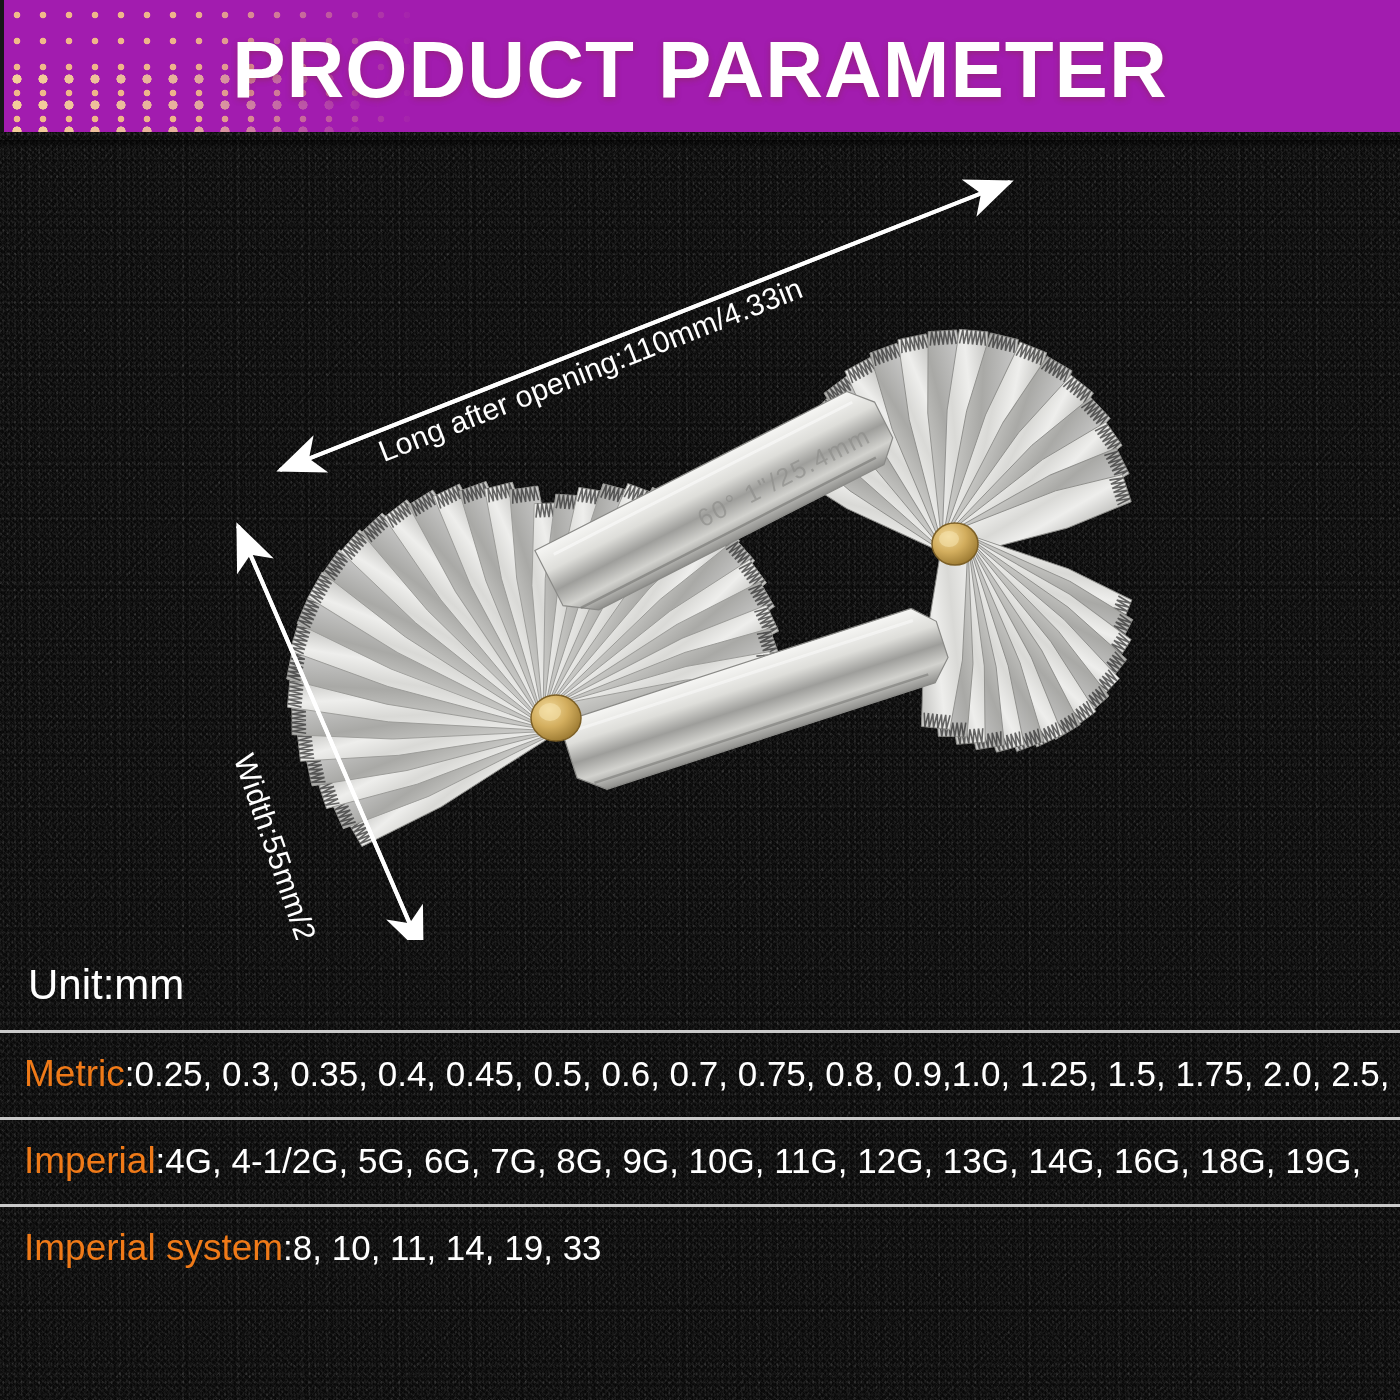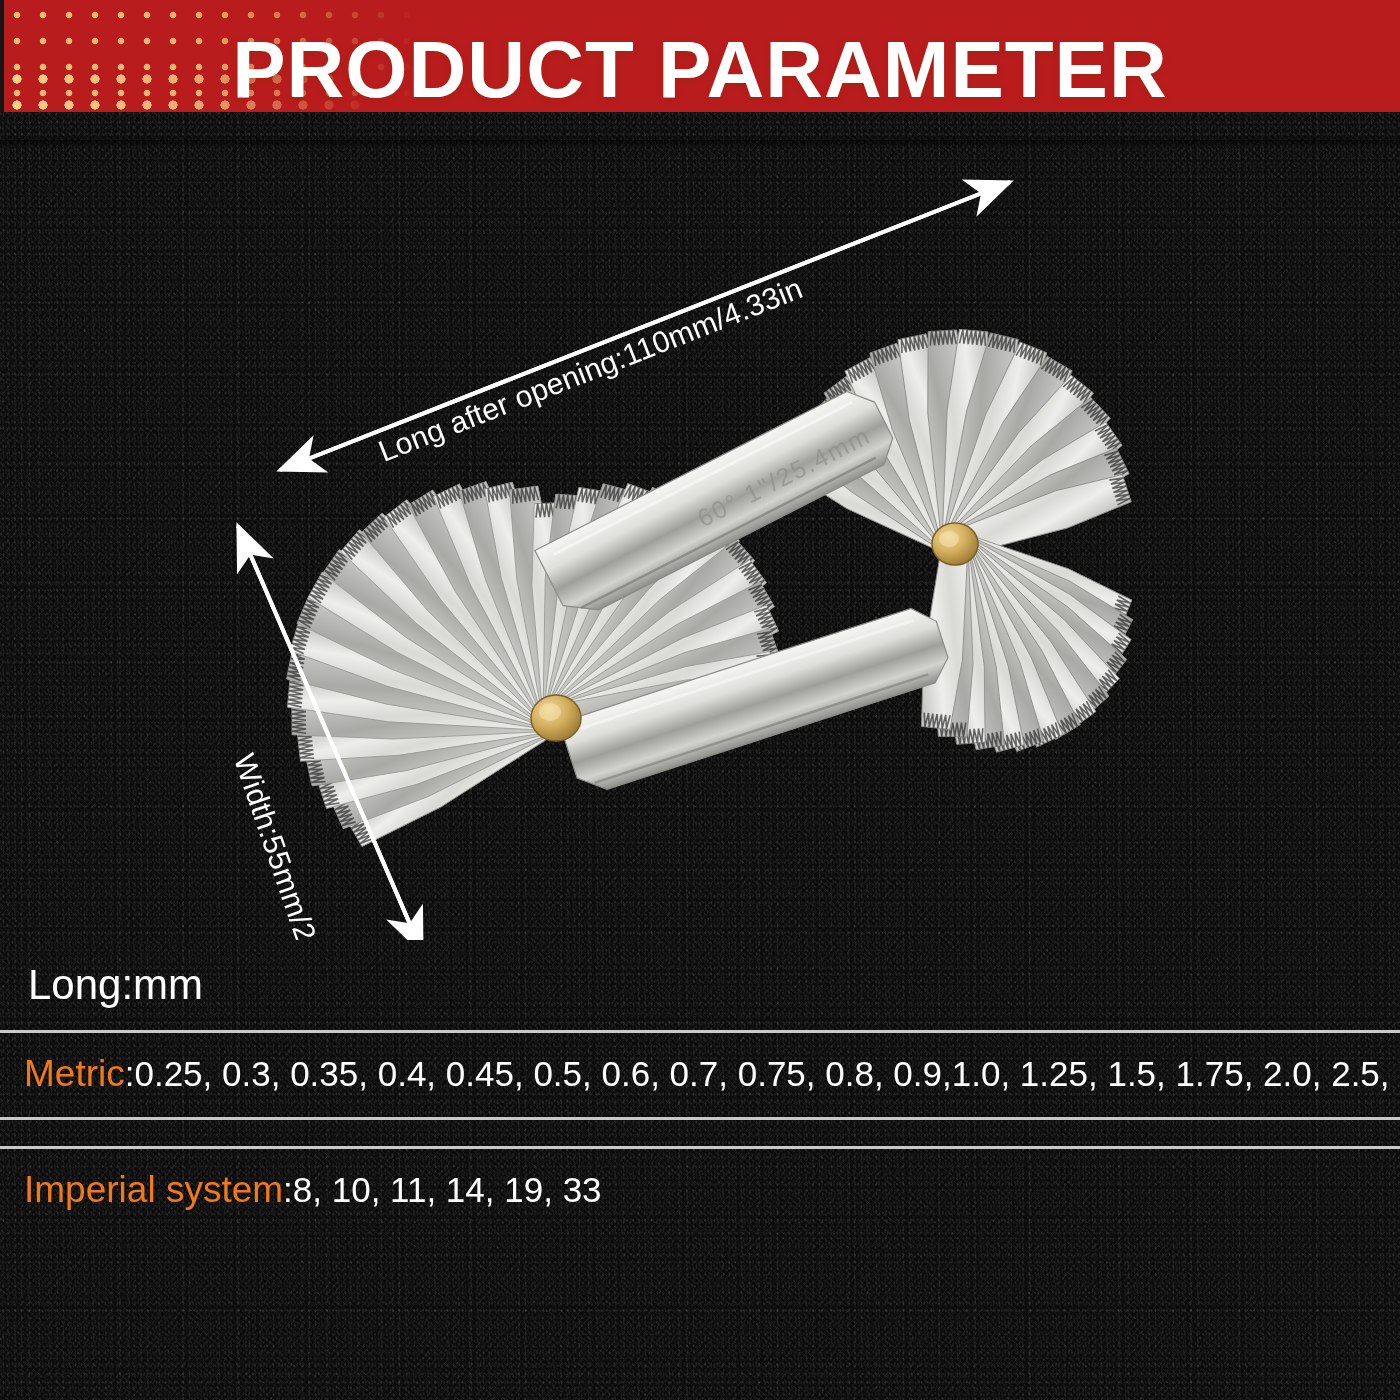--- a/index.html
+++ b/index.html
@@ -40,22 +40,22 @@
       repeating-linear-gradient(37deg, rgba(255,255,255,0.035) 0 1px, transparent 1px 4px),
       repeating-linear-gradient(-52deg, rgba(255,255,255,0.03) 0 1px, transparent 1px 5px),
       repeating-linear-gradient(83deg, rgba(0,0,0,0.35) 0 1px, transparent 1px 3px);
   }
 
   
   .header {
     position: absolute;
     left: 0; top: 0;
     width: 1400px;
-    height: 112px;
-    background: #b91c1c;
+    height: 132px;
+    background: #a21caf;
     overflow: hidden;
   }
   .header-dots {
     position: absolute;
     left: 0; top: 0;
     width: 420px;
     height: 140px;
     background-image: radial-gradient(circle, rgba(255,214,130,0.85) 0 3.2px, transparent 3.6px);
     background-size: 26px 26px;
     background-position: 4px 2px;
@@ -560,32 +560,33 @@
       <line x1="422" y1="812" x2="238" y2="386" stroke="#ffffff" stroke-width="4" marker-end="url(#arrowB)"></line>
     </svg>
 
     <div class="dim-label" id="dim-long-label">Long after opening:110mm/4.33in</div>
     <div class="dim-label" id="dim-width-label">Width:55mm/2.17in</div>
   </div>
 
   <div class="specs">
 
     <div class="unit-row">
-      <span class="unit-text">Long:mm</span>
+      <span class="unit-text">Unit:mm</span>
     </div>
 
     <div class="divider"></div>
 
     <div class="spec-row">
       <div class="spec-line"><span class="spec-key">Metric</span><span class="spec-colon">:</span><span class="spec-val">0.25, 0.3, 0.35, 0.4, 0.45, 0.5, 0.6, 0.7, 0.75, 0.8, 0.9,1.0, 1.25, 1.5, 1.75, 2.0, 2.5,</span></div>
     </div>
 
     <div class="divider"></div>
 
     <div class="spec-row">
+      <div class="spec-line"><span class="spec-key">Imperial</span><span class="spec-colon">:</span><span class="spec-val">4G, 4-1/2G, 5G, 6G, 7G, 8G, 9G, 10G, 11G, 12G, 13G, 14G, 16G, 18G, 19G,</span></div>
     </div>
 
     <div class="divider"></div>
 
     <div class="spec-row">
       <div class="spec-line"><span class="spec-key">Imperial system</span><span class="spec-colon">:</span><span class="spec-val">8, 10, 11, 14, 19, 33</span></div>
     </div>
 
   </div>
 </div>

